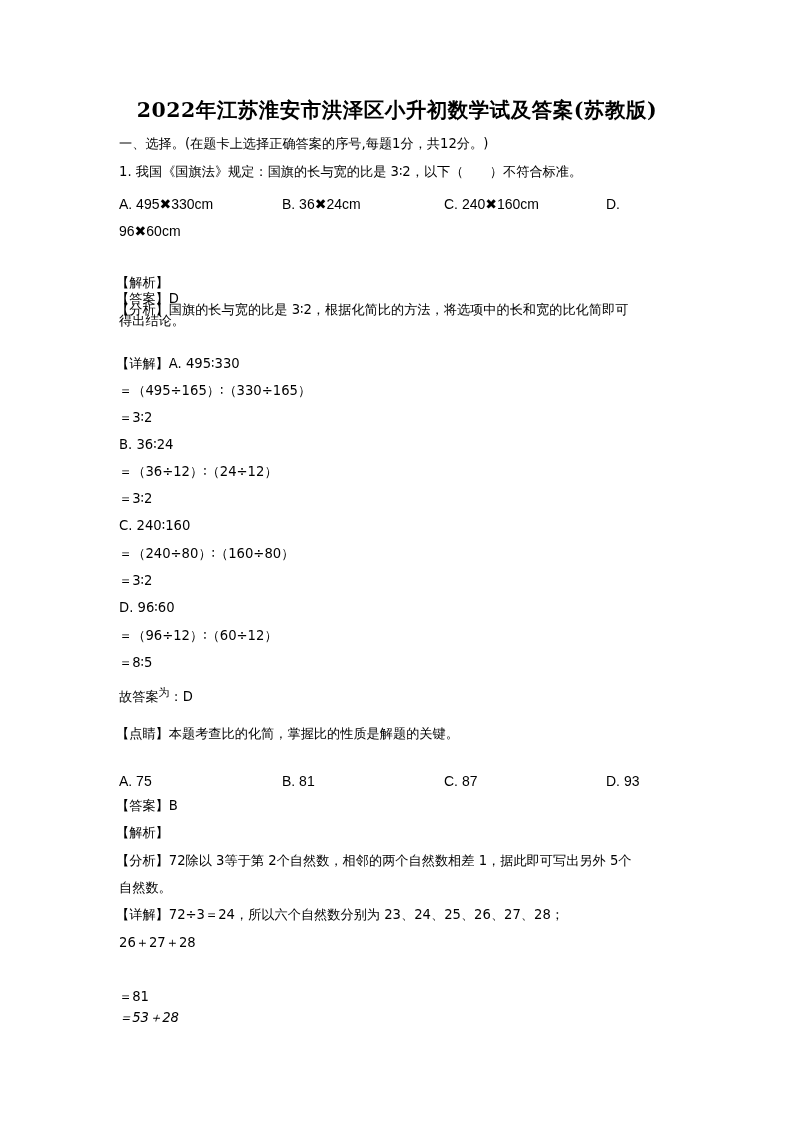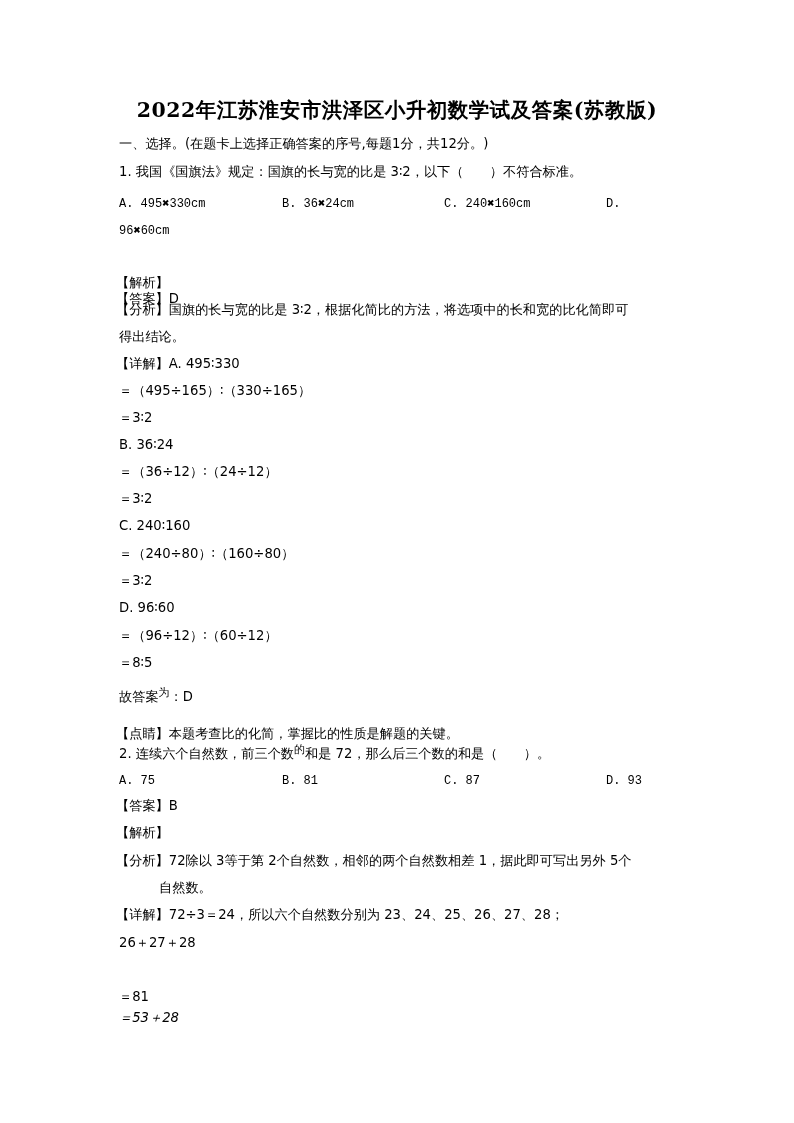--- a/index.html
+++ b/index.html
@@ -4,22 +4,22 @@
 <style>
   html, body { margin: 0; padding: 0; background: #ffffff; }
   body { width: 794px; height: 1123px; position: relative; overflow: hidden;
          font-family: "DejaVu Sans", "Liberation Sans", sans-serif; color: #000; }
   .page { position: absolute; left: 0; top: 0; width: 794px; height: 851px; background: #fff; }
   .title { position: absolute; left: 0; width: 794px; top: 96px; text-align: center;
            font-family: "DejaVu Serif", "Liberation Serif", serif; font-size: 20.5px;
            font-weight: bold; letter-spacing: 0.5px; line-height: 28px; }
   .line { position: absolute; left: 119px; font-size: 13.2px; line-height: 18px;
           white-space: nowrap; }
-  .opt { position: absolute; font-size: 12px; line-height: 18px; white-space: nowrap;
-         font-family: Liberation Mono, monospace; }
+  .opt { position: absolute; font-size: 14px; line-height: 18px; white-space: nowrap;
+         font-family: Liberation Sans, sans-serif; }
   .sup { font-size: 11px; position: relative; top: -5px; }
 </style>
 </head>
 <body>
 
 <div class="page">
 
   <div class="title">2022年江苏淮安市洪泽区小升初数学试及答案(苏教版)</div>
 
   <div class="line" style="top:135px;">一、选择。(在题卡上选择正确答案的序号,每题1分，共12分。)</div>
@@ -28,52 +28,49 @@
 
   <div class="opt" style="left:119px; top:195px;">A. 495✖330cm</div>
   <div class="opt" style="left:282px; top:195px;">B. 36✖24cm</div>
   <div class="opt" style="left:444px; top:195px;">C. 240✖160cm</div>
   <div class="opt" style="left:606px; top:195px;">D.</div>
   <div class="opt" style="left:119px; top:222px;">96✖60cm</div>
 
   <div class="line" style="top:246px; left:116px;margin-top:44px;">【答案】D</div>
   <div class="line" style="top:274px; left:116px;">【解析】</div>
   <div class="line" style="top:301px; left:116px;">【分析】国旗的长与宽的比是 3∶2，根据化简比的方法，将选项中的长和宽的比化简即可</div>
-  <div class="line" style="top:328px;">得出结论。</div>
+  <div class="line" style="top:312px;">得出结论。</div>
 
   <div class="line" style="top:355px; left:116px;">【详解】A. 495∶330</div>
   <div class="line" style="top:382px;">＝（495÷165）∶（330÷165）</div>
   <div class="line" style="top:409px;">＝3∶2</div>
   <div class="line" style="top:436px;">B. 36∶24</div>
   <div class="line" style="top:463px;">＝（36÷12）∶（24÷12）</div>
   <div class="line" style="top:490px;">＝3∶2</div>
   <div class="line" style="top:517px;">C. 240∶160</div>
   <div class="line" style="top:545px;text-align:right;">＝（240÷80）∶（160÷80）</div>
   <div class="line" style="top:572px;">＝3∶2</div>
   <div class="line" style="top:599px;">D. 96∶60</div>
   <div class="line" style="top:627px;">＝（96÷12）∶（60÷12）</div>
   <div class="line" style="top:654px;">＝8∶5</div>
 
   <div class="line" style="top:688px;">
     <span>故答案</span><span class="sup">为</span><span>：D</span>
   </div>
   <div class="line" style="top:713px; left:116px;margin-top:12px;">【点睛】本题考查比的化简，掌握比的性质是解题的关键。</div>
 
-  <div class="line" style="top:745px;">
-    <span>2. 连续六个自然数，前三个数</span><span class="sup">的</span><span>和是 72，那么后三个数的和是（　　）。</span>
-  </div>
 
   <div class="opt" style="left:119px; top:772px;">A. 75</div>
   <div class="opt" style="left:282px; top:772px;">B. 81</div>
   <div class="opt" style="left:444px; top:772px;">C. 87</div>
   <div class="opt" style="left:606px; top:772px;">D. 93</div>
 
   <div class="line" style="top:797px; left:116px;">【答案】B</div>
   <div class="line" style="top:824px; left:116px;">【解析】</div>
   <div class="line" style="top:852px; left:116px;">【分析】72除以 3等于第 2个自然数，相邻的两个自然数相差 1，据此即可写出另外 5个</div>
-  <div class="line" style="top:879px;margin-left:40px;">自然数。</div>
+  <div class="line" style="top:879px;">自然数。</div>
 
   <div class="line" style="top:906px; left:116px;">【详解】72÷3＝24，所以六个自然数分别为 23、24、25、26、27、28；</div>
   <div class="line" style="top:934px;">26＋27＋28</div>
   <div class="line" style="top:1009px;font-style:italic;">＝53＋28</div>
   <div class="line" style="top:988px;">＝81</div>
 
 </div>
 
 </body></html>

